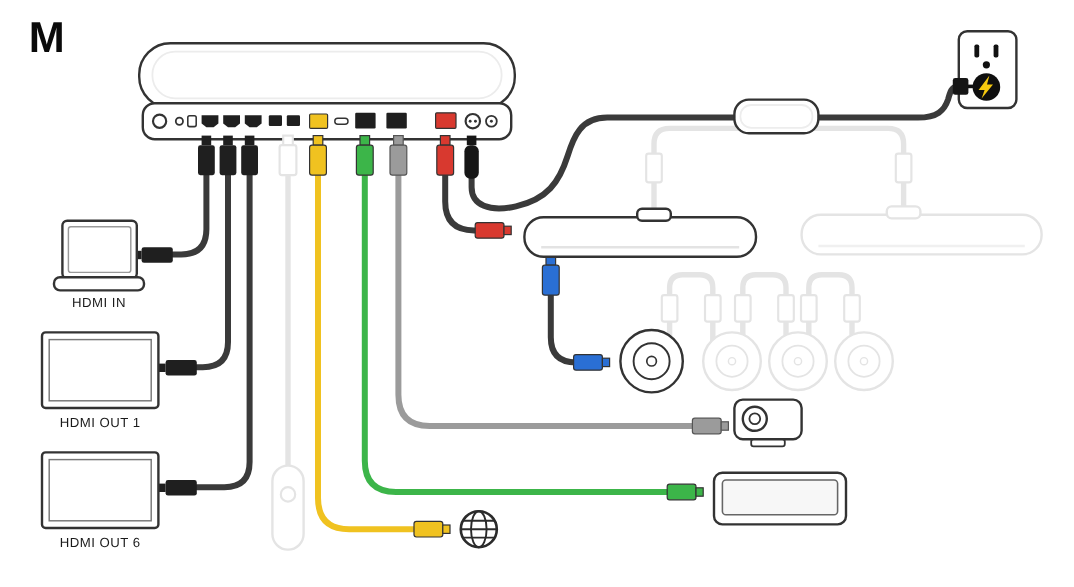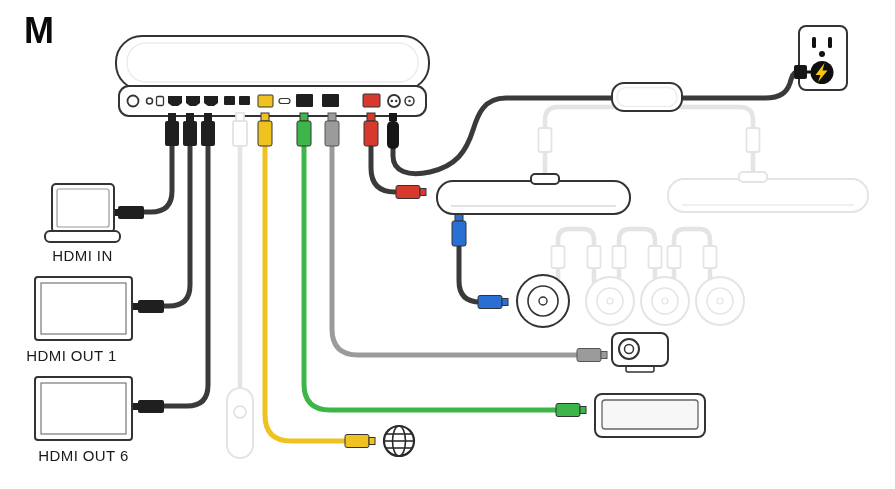--- a/index.html
+++ b/index.html
@@ -2,21 +2,21 @@
 <html><head>
 <meta charset="utf-8">
 <style>
   html,body{margin:0;padding:0;background:#fff;}
   .canvas{
     position:relative;width:895px;height:489px;background:#ffffff;overflow:hidden;
     font-family:"Liberation Sans", sans-serif;
   }
   .diagram-svg{position:absolute;left:0;top:0;}
   .label{
-    position:absolute;font-size:15px;letter-spacing:.4px;color:#1a1a1a;
+    position:absolute;font-size:11px;letter-spacing:.4px;color:#1a1a1a;
     text-align:center;font-family:"Liberation Sans", sans-serif;
   }
   .marker{
     position:absolute;left:24px;top:10px;font-size:36px;font-weight:700;color:#0a0a0a;
     font-family:"Liberation Sans", sans-serif;
   }
 </style>
 </head>
 <body>
 
@@ -249,16 +249,16 @@
       <circle cx="822" cy="54" r="3" fill="#111"></circle>
       <circle cx="822" cy="72.5" r="11.5" fill="#0f0f0f"></circle>
       <polygon points="824.5,63 815.5,75 820.5,75 818,82 827.5,70.5 822.5,70.5" fill="#f6c90e"></polygon>
       <path stroke="#111" stroke-width="3" d="M 806 72 H 812"></path>
       <rect x="794" y="65" width="13" height="14" rx="2" fill="#161616"></rect>
     </g>
 
   </svg>
 
   <div class="label" style="left:45px;top:247px;width:75px;">HDMI IN</div>
-  <div class="label" style="left:23px;top:347px;width:97px;">HDMI OUT 1</div>
+  <div class="label" style="left:35px;top:347px;width:97px;">HDMI OUT 1</div>
   <div class="label" style="left:35px;top:447px;width:97px;">HDMI OUT 6</div>
 
 </div>
 
 </body></html>

